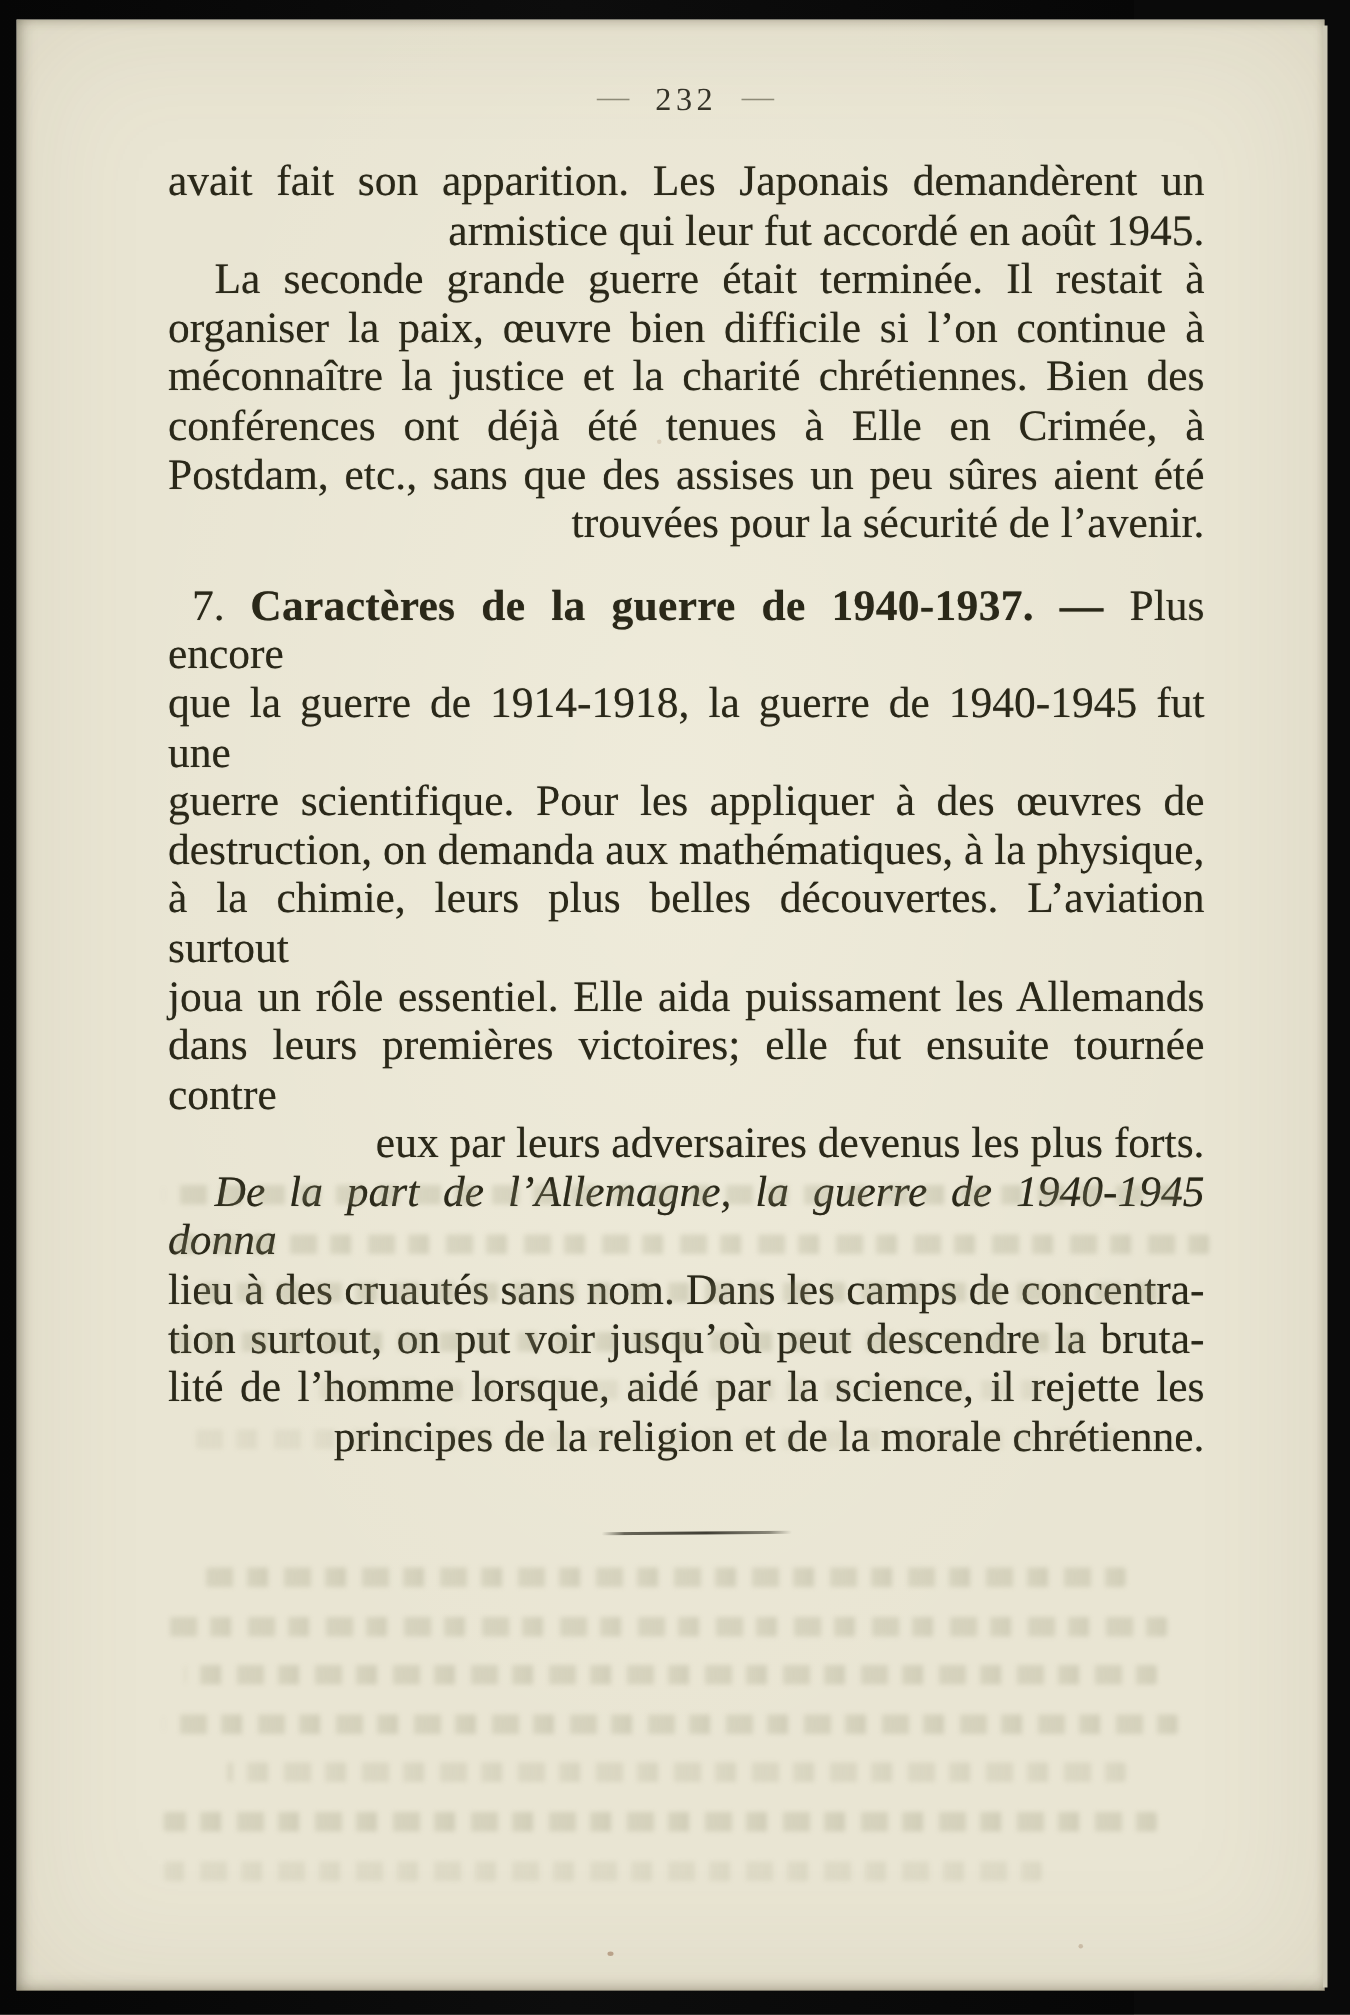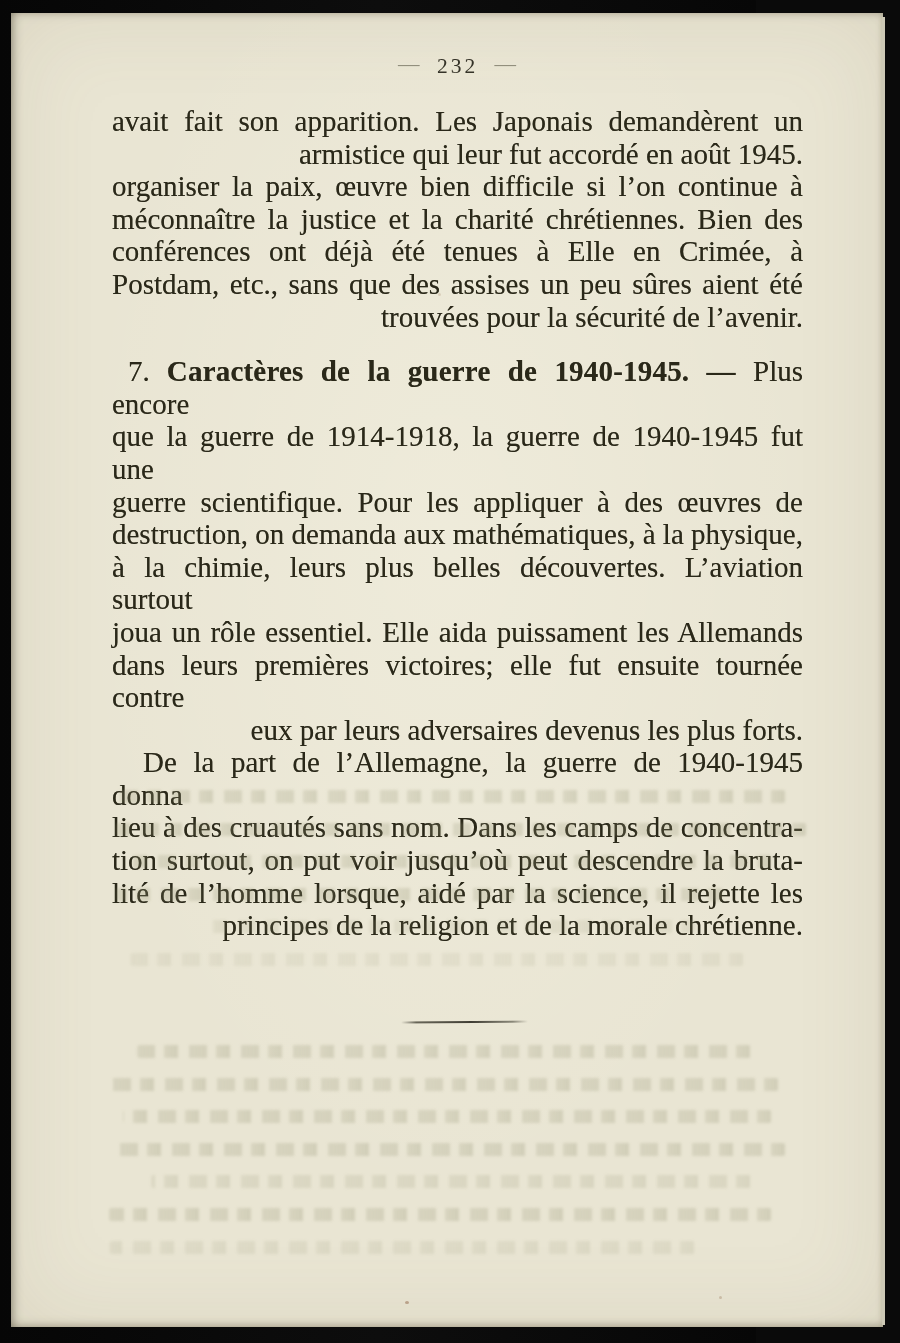--- a/index.html
+++ b/index.html
@@ -126,38 +126,39 @@
       <span class="pn-num">232</span>
       <span class="pn-dash">—</span>
     </div>
 
     <div class="text-block" id="text-block">
         <div class="para">
           <div class="line just">avait fait son apparition. Les Japonais demandèrent un</div>
           <div class="line">armistice qui leur fut accordé en août 1945.</div>
         </div>
         <div class="para">
+          <div class="line just" style="text-indent: 31px;">La seconde grande guerre était terminée. Il restait à</div>
           <div class="line just">organiser la paix, œuvre bien difficile si l’on continue à</div>
           <div class="line just">méconnaître la justice et la charité chrétiennes. Bien des</div>
           <div class="line just">conférences ont déjà été tenues à Elle en Crimée, à</div>
           <div class="line just">Postdam, etc., sans que des assises un peu sûres aient été</div>
           <div class="line">trouvées pour la sécurité de l’avenir.</div>
         </div>
         <div class="para" style="margin-top: 22px;">
-          <div class="line just" style="text-indent: 16px;"><span>7. </span><span class="bold">Caractères de la guerre de 1940-1945. — </span><span>Plus encore</span></div>
+          <div class="line just" style="text-indent: 16px;"><span>7. </span><span class="bold">Caractères de la guerre de 1940-1937. — </span><span>Plus encore</span></div>
           <div class="line just">que la guerre de 1914-1918, la guerre de 1940-1945 fut une</div>
           <div class="line just">guerre scientifique. Pour les appliquer à des œuvres de</div>
           <div class="line just">destruction, on demanda aux mathématiques, à la physique,</div>
           <div class="line just">à la chimie, leurs plus belles découvertes. L’aviation surtout</div>
           <div class="line just">joua un rôle essentiel. Elle aida puissament les Allemands</div>
           <div class="line just">dans leurs premières victoires; elle fut ensuite tournée contre</div>
           <div class="line">eux par leurs adversaires devenus les plus forts.</div>
         </div>
         <div class="para">
-          <div class="line just" style="text-indent: 31px;">De la part de l’Allemagne, la guerre de 1940-1945 donna</div>
+          <div class="line just" style="text-indent: 31px; font-style: italic;">De la part de l’Allemagne, la guerre de 1940-1945 donna</div>
           <div class="line just">lieu à des cruautés sans nom. Dans les camps de concentra-</div>
           <div class="line just">tion surtout, on put voir jusqu’où peut descendre la bruta-</div>
           <div class="line just">lité de l’homme lorsque, aidé par la science, il rejette les</div>
           <div class="line">principes de la religion et de la morale chrétienne.</div>
         </div>
       </div>
 
     <div class="ghost ghost-upper">
       <div class="ghost-row" style="width:97%;"></div>
       <div class="ghost-row" style="width:99%; margin-left:1%;"></div>

